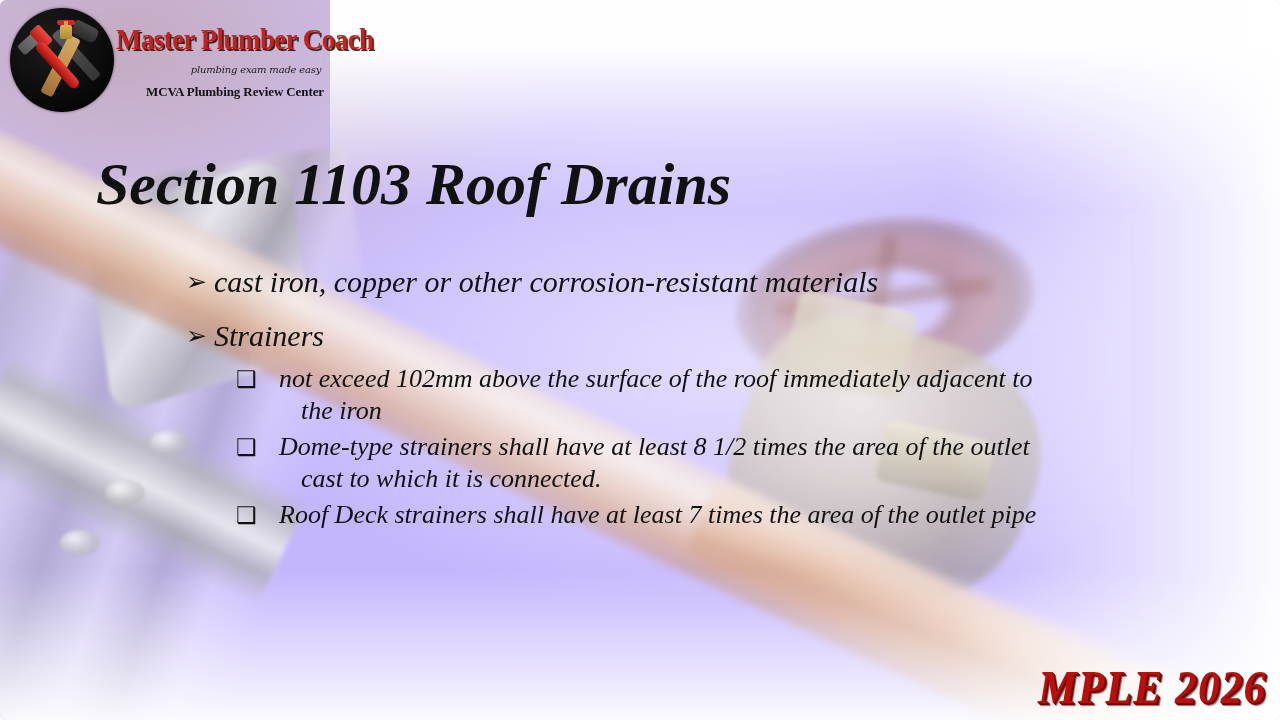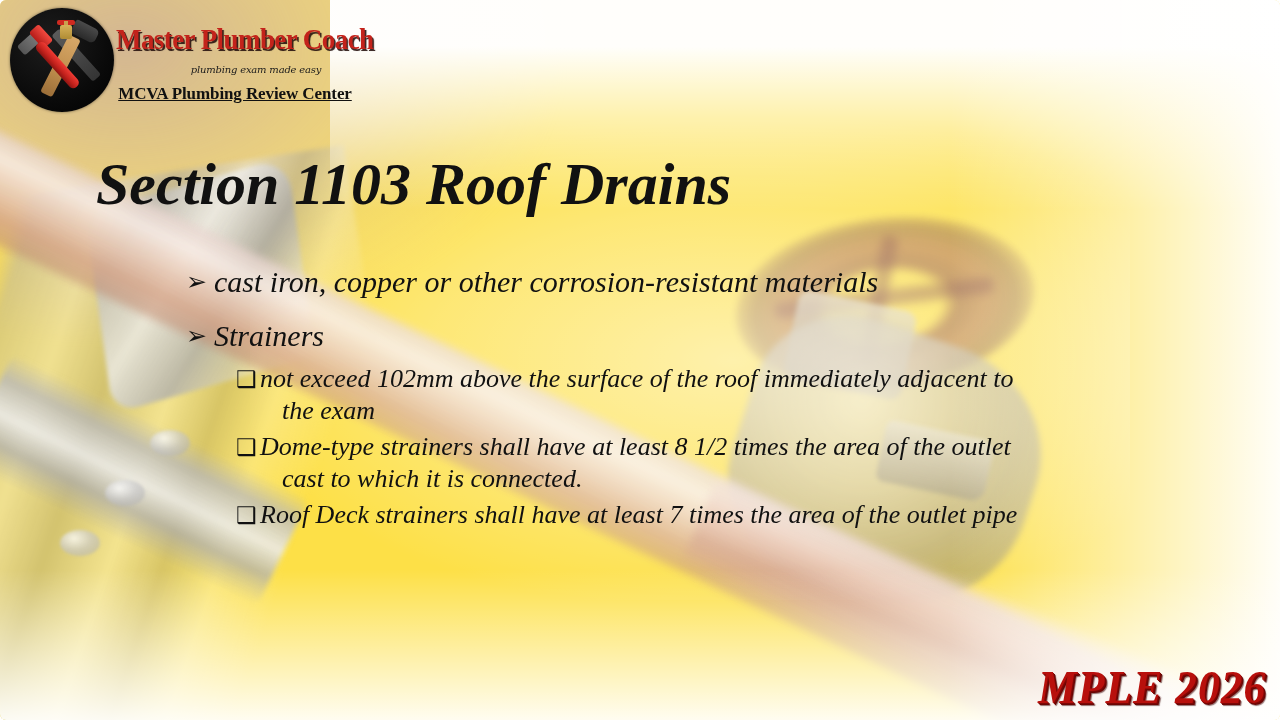--- a/index.html
+++ b/index.html
@@ -7,21 +7,21 @@
   html, body {
     width:1280px; height:720px;
     overflow:hidden;
     background:#ffffff;
     font-family:"Liberation Serif", serif;
   }
 
   #slide {
     position:relative;
     width:1280px; height:720px;
-    background:#fde047;
+    background:#c4b5fd;
     overflow:hidden;
     border-radius:6px;
   }
 
   
   .bg-layer { position:absolute; inset:0; overflow:hidden; }
 
   
   .bg-wash {
     position:absolute;
@@ -316,25 +316,24 @@
     letter-spacing:-0.2px;
     white-space:nowrap;
   }
   .logo-sub {
     position:absolute;
     left:110px; top:80px;
     width:238px;
     text-align:center;
     font-family:"Liberation Serif", serif;
     font-weight:bold;
-    font-size:17px;
+    font-size:13px;
     color:#111;
     letter-spacing:-0.1px;
     white-space:nowrap;
-    text-decoration:underline;
   }
 
   
   #slide-title {
     position:absolute;
     left:96px; top:156px;
     z-index:30;
     font-family:"Liberation Serif", serif;
     font-weight:bold;
     font-style:italic;
@@ -387,20 +386,21 @@
     width:24px;
     font-style:normal;
     font-size:23px;
     line-height:33px;
     color:#111;
   }
   .lvl2 .tx {
     flex:1 1 auto;
     text-indent:0;
     padding-left:0;
+    margin-left:19px;
   }
   .lvl2 .tx > span { display:block; }
   .lvl2 .tx .cont { padding-left:22px; }
 
   
   #footer-mark {
     position:absolute;
     right:14px; bottom:6px;
     z-index:35;
     font-family:"Liberation Serif", serif;
@@ -482,21 +482,21 @@
 
     <div class="lvl1">
       <span class="mk">➢</span>
       <span class="tx">Strainers</span>
     </div>
 
     <div class="lvl2">
       <span class="mk">❑</span>
       <span class="tx">
         <span>not exceed 102mm above the surface of the roof immediately adjacent to</span>
-        <span class="cont">the exam</span>
+        <span class="cont">the iron</span>
       </span>
     </div>
 
     <div class="lvl2">
       <span class="mk">❑</span>
       <span class="tx">
         <span>Dome-type strainers shall have at least 8 1/2 times the area of the outlet</span>
         <span class="cont">cast to which it is connected.</span>
       </span>
     </div>

